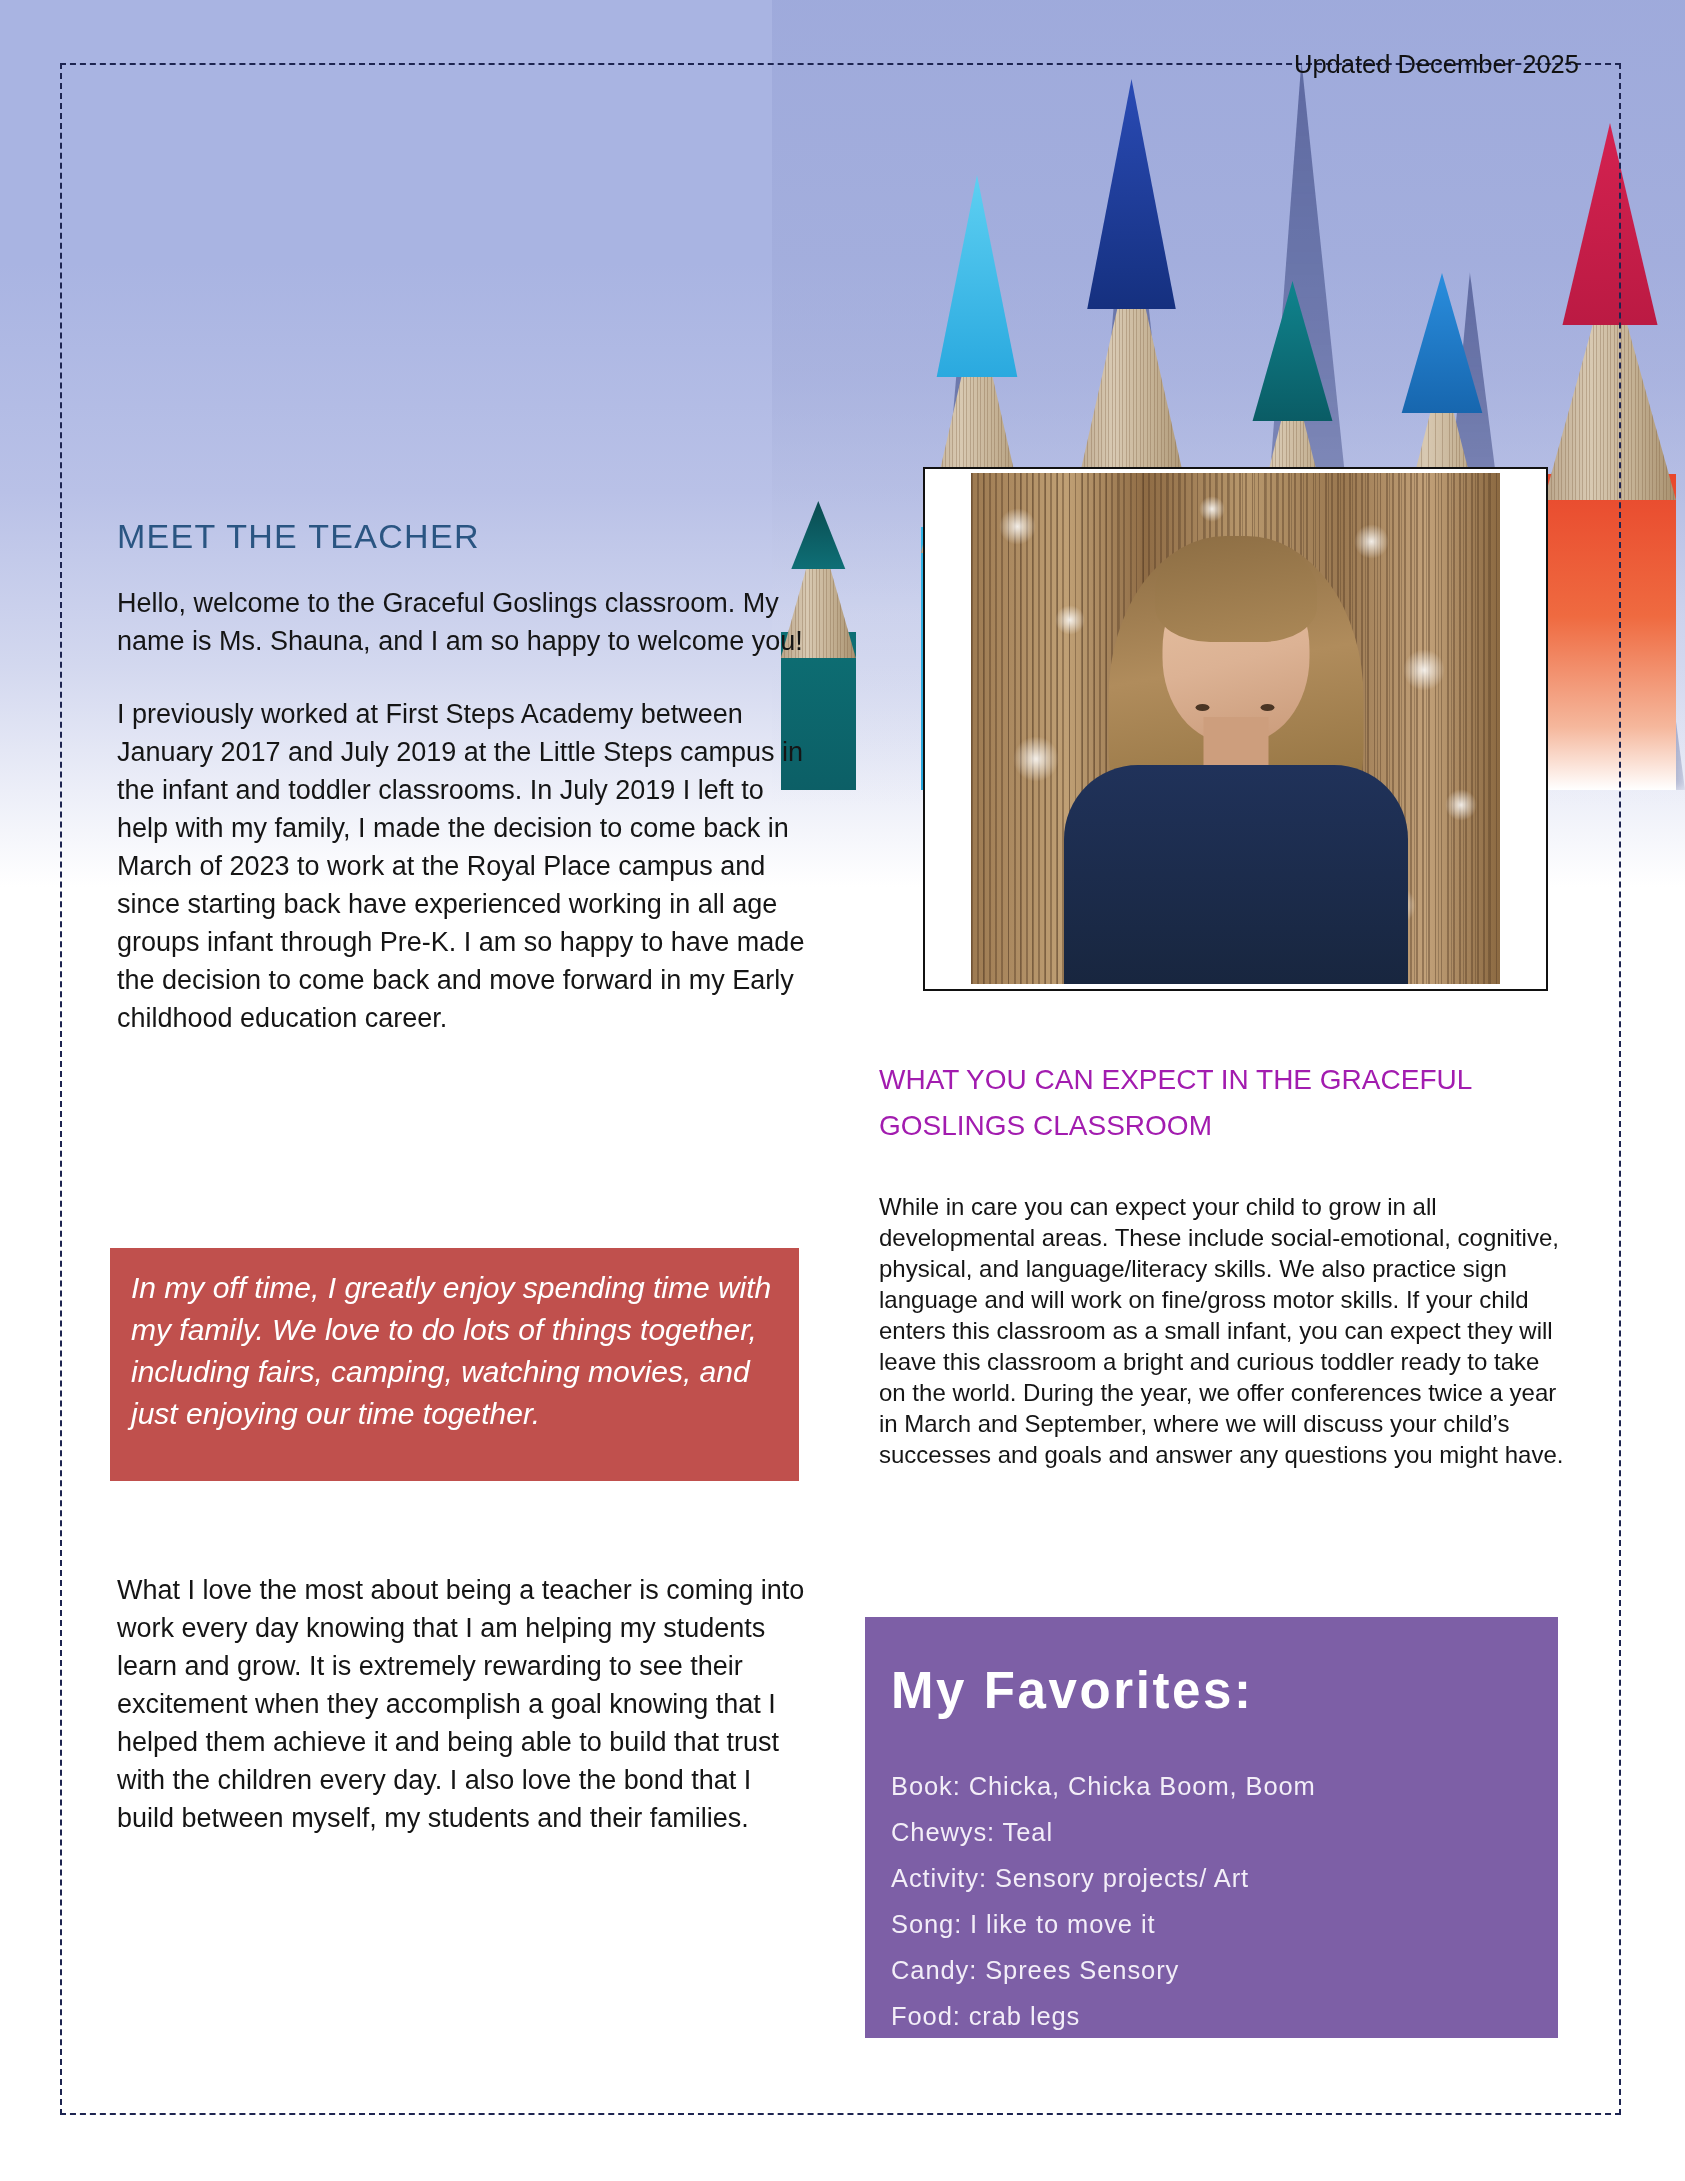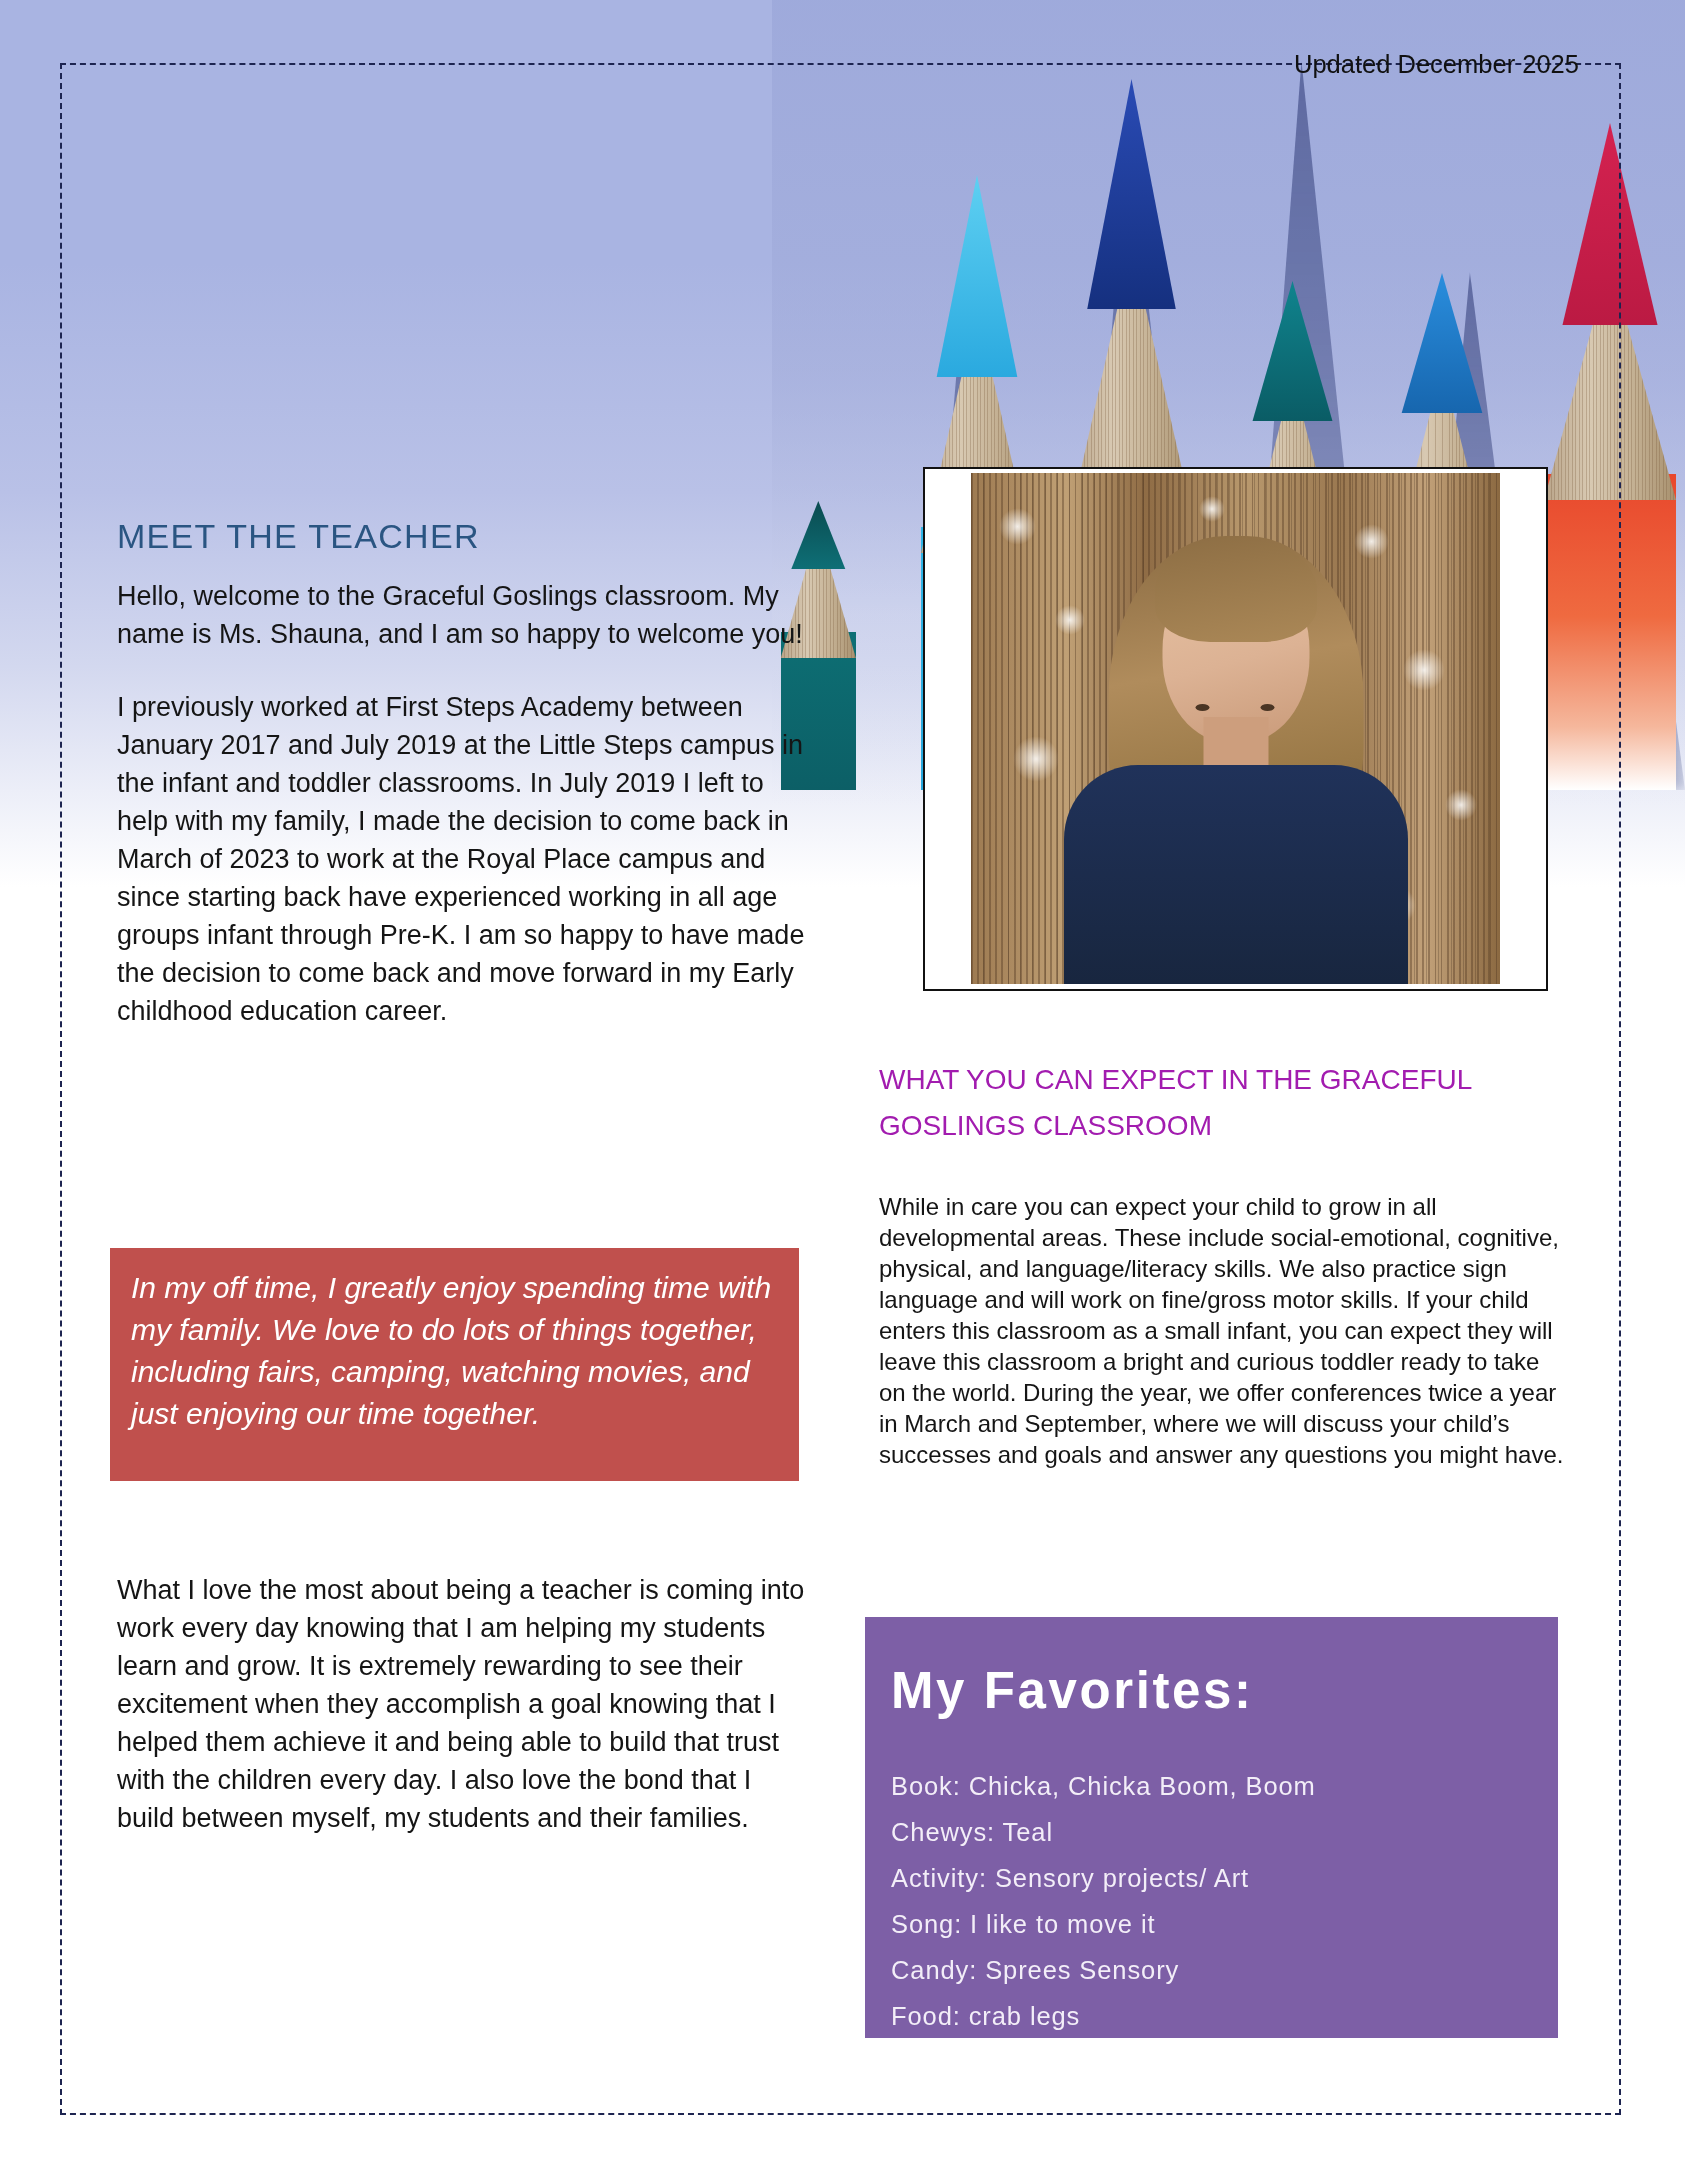--- a/index.html
+++ b/index.html
@@ -125,21 +125,21 @@
   .left-col {
     position: absolute;
     left: 117px; top: 516px;
     width: 693px;
   }
   .section-head {
     color: #2a5582;
     font-size: 34px;
     line-height: 40px;
     letter-spacing: 1.3px;
-    margin-bottom: 21px;
+    margin-bottom: 28px;
   }
   .body-p {
     color: #151515;
     font-size: 27px;
     line-height: 38px;
     margin-bottom: 35px;
   }
 
   
   .quote-box {

